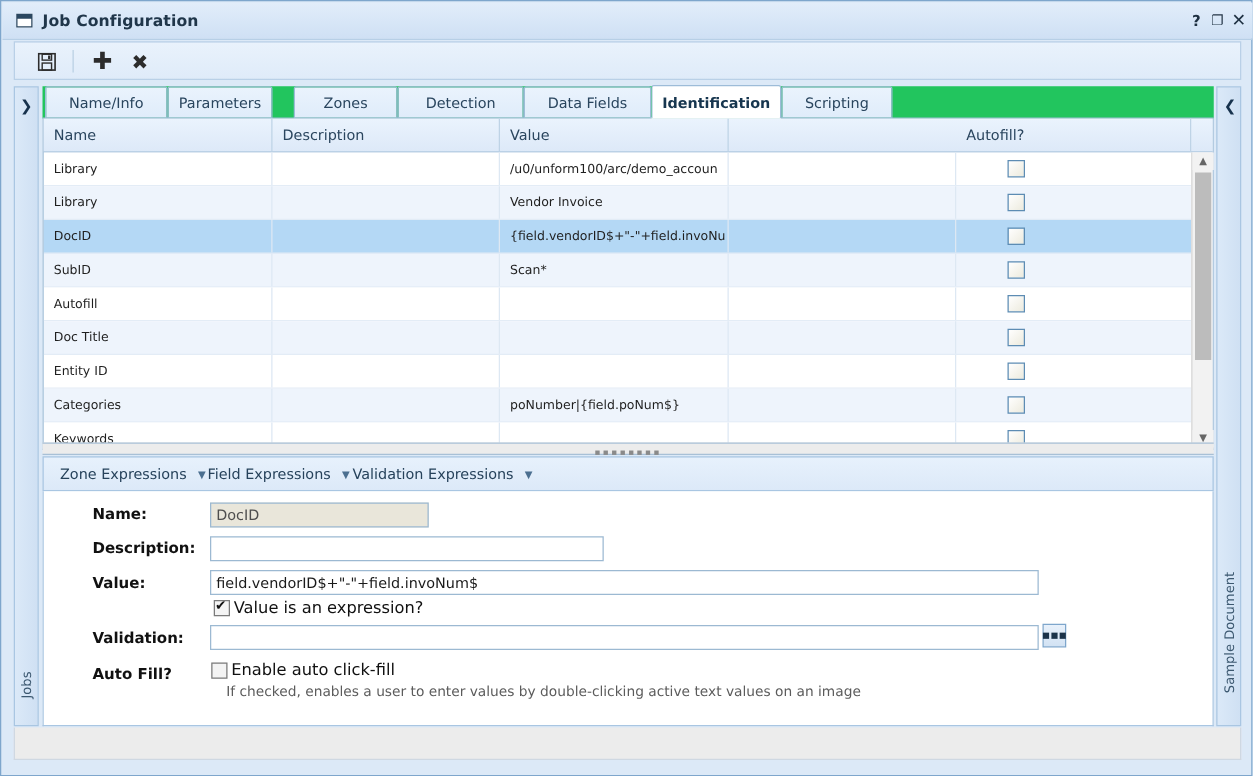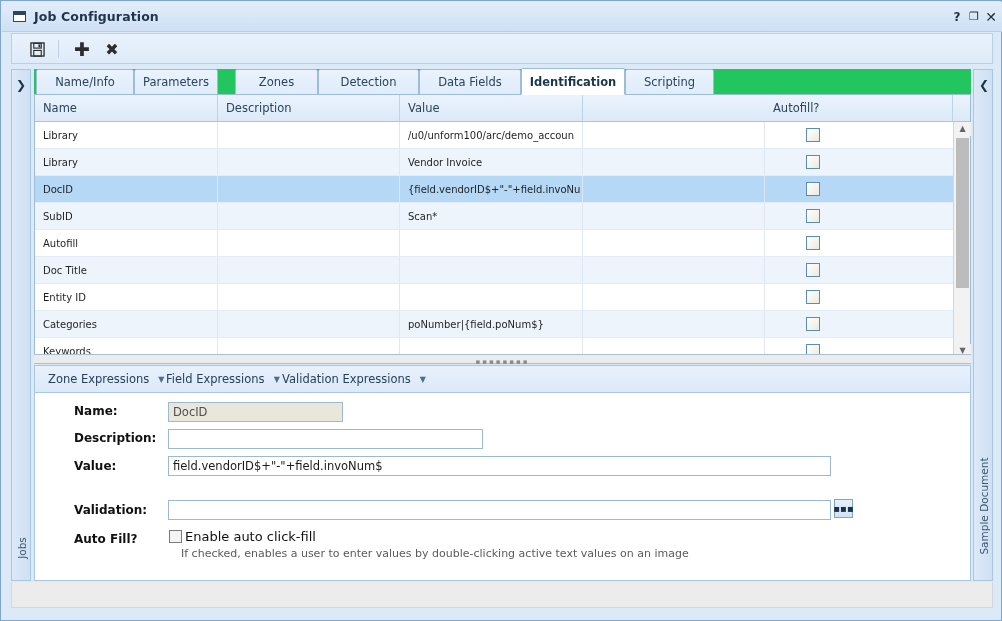--- a/index.html
+++ b/index.html
@@ -427,20 +427,24 @@
   <div id="form">
     <div class="flabel" style="top:11px">Name:</div>
     <input class="finput ro" style="left: 133px; top: 9px; width: 175px;" readonly="" value="DocID">
 
     <div class="flabel" style="top:38px">Description:</div>
     <input class="finput" style="left: 133px; top: 36px; width: 315px;" value="">
 
     <div class="flabel" style="top:66px">Value:</div>
     <input class="finput" style="left: 133px; top: 63px; width: 663px;" value="field.vendorID$+&quot;-&quot;+field.invoNum$">
 
+    <div class="fcheckrow" style="left:136px; top:86px;">
+      <span class="fchk on"></span>
+      <span class="fchk-label">Value is an expression?</span>
+    </div>
 
     <div class="flabel" style="top:110px">Validation:</div>
     <input class="finput" style="left: 133px; top: 107px; width: 663px;" value="">
 
     <div class="flabel" style="top:139px">Auto Fill?</div>
     <div class="fcheckrow" style="left:134px; top:136px;">
       <span class="fchk"></span>
       <span class="fchk-label">Enable auto click-fill</span>
     </div>
   </div>

